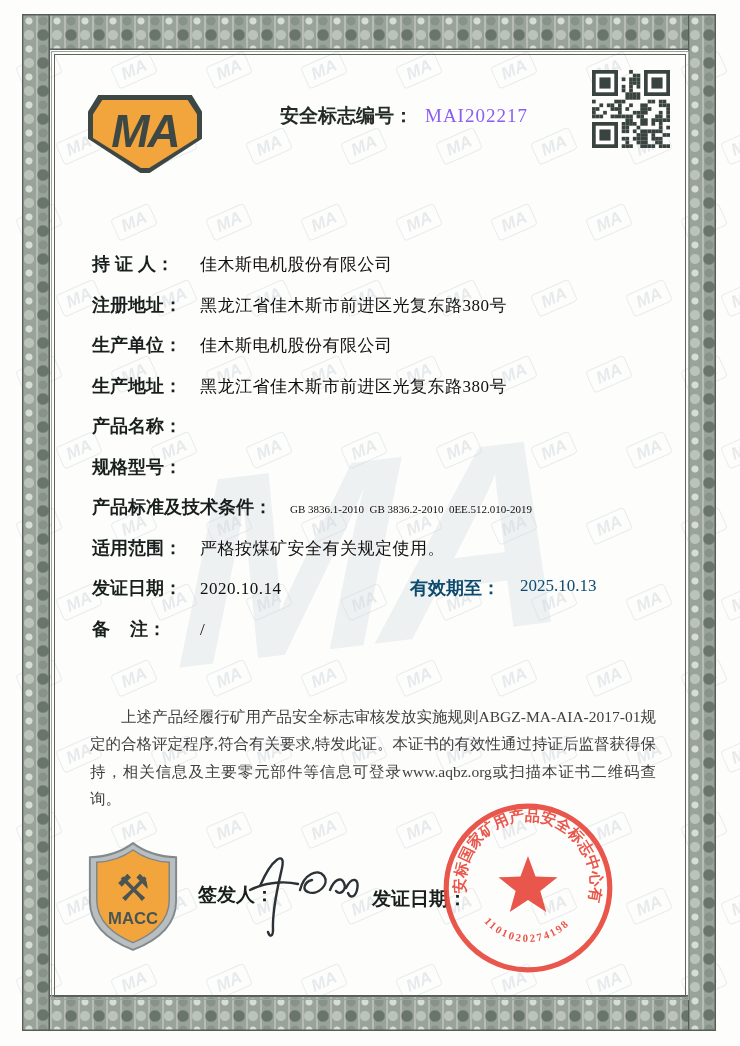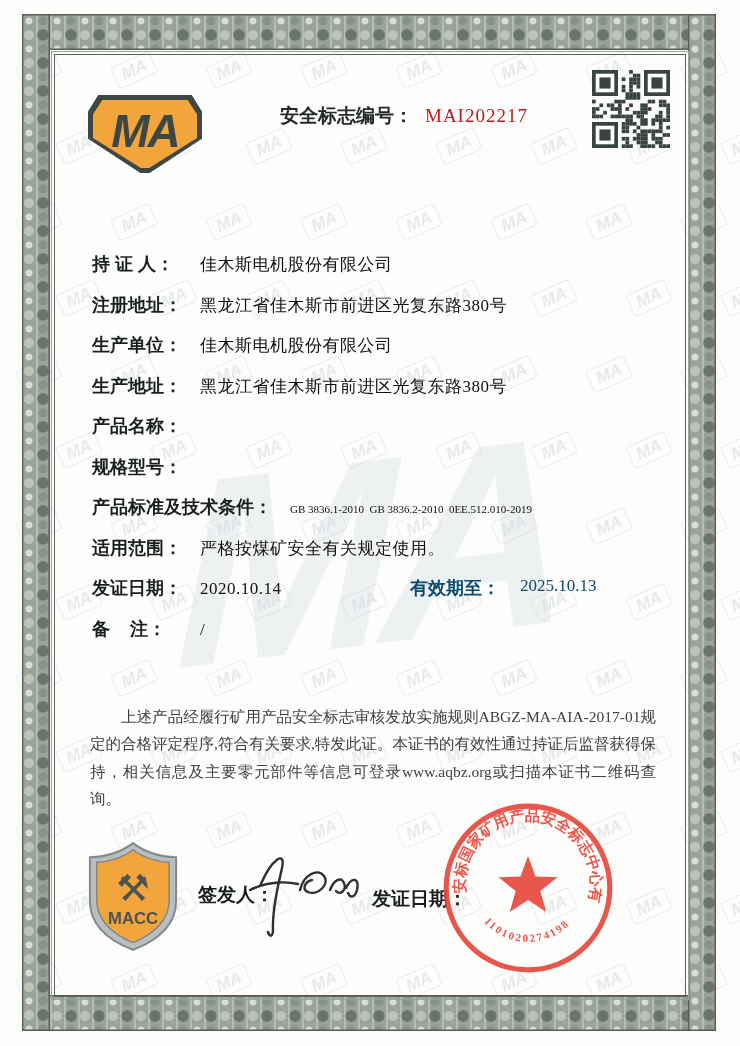--- a/index.html
+++ b/index.html
@@ -43,21 +43,21 @@
   .content{position:absolute;inset:0;z-index:2;}
   .ma-badge{position:absolute;left:88px;top:95px;width:114px;height:78px;
     clip-path:polygon(9% 0,91% 0,100% 21%,100% 56%,54% 100%,46% 100%,0 56%,0 21%);
     background:#3d4845;display:flex;align-items:center;justify-content:center;}
   .ma-badge-inner{width:104px;height:68px;
     clip-path:polygon(9% 0,91% 0,100% 21%,100% 56%,54% 100%,46% 100%,0 56%,0 21%);
     background:#f2a43d;display:flex;align-items:center;justify-content:center;}
   .ma-badge-inner span{font:italic bold 46px/1 "Liberation Sans",sans-serif;color:#3d4845;letter-spacing:-2px;transform:translateY(-3px);}
   .cert-no{position:absolute;left:280px;top:103px;white-space:nowrap;font-size:19px;}
   .cert-no .lbl{font-family:"Liberation Sans","DejaVu Sans",sans-serif;font-weight:bold;color:#232a27;}
-  .cert-no .val{font-family:"Liberation Serif",serif;margin-left:12px;letter-spacing:1px;color:#b91c1c;}
+  .cert-no .val{font-family:"Liberation Serif",serif;margin-left:12px;letter-spacing:1px;color:#8b5cf6;}
   .qr{position:absolute;left:592px;top:70px;width:78px;height:78px;}
   .title{position:absolute;left:0;top:166px;width:740px;text-align:center;
     font-family:"Liberation Sans","DejaVu Sans",sans-serif;
     font-size:45px;font-weight:bold;color:#222a27;letter-spacing:7px;}
   .rows{position:absolute;left:92px;top:252px;width:572px;}
   .row{position:relative;display:flex;align-items:baseline;margin-bottom:16.5px;white-space:pre;}
   .row .lbl{flex:0 0 108px;font-family:"Liberation Sans",sans-serif;font-weight:bold;font-size:18px;color:#181f1d;}
   .row .val{font-size:17px;color:#12100e;letter-spacing:.5px;}
   .row.wide .lbl{flex:0 0 198px;}
   .row.wide .val{font-size:11px;letter-spacing:0;}

